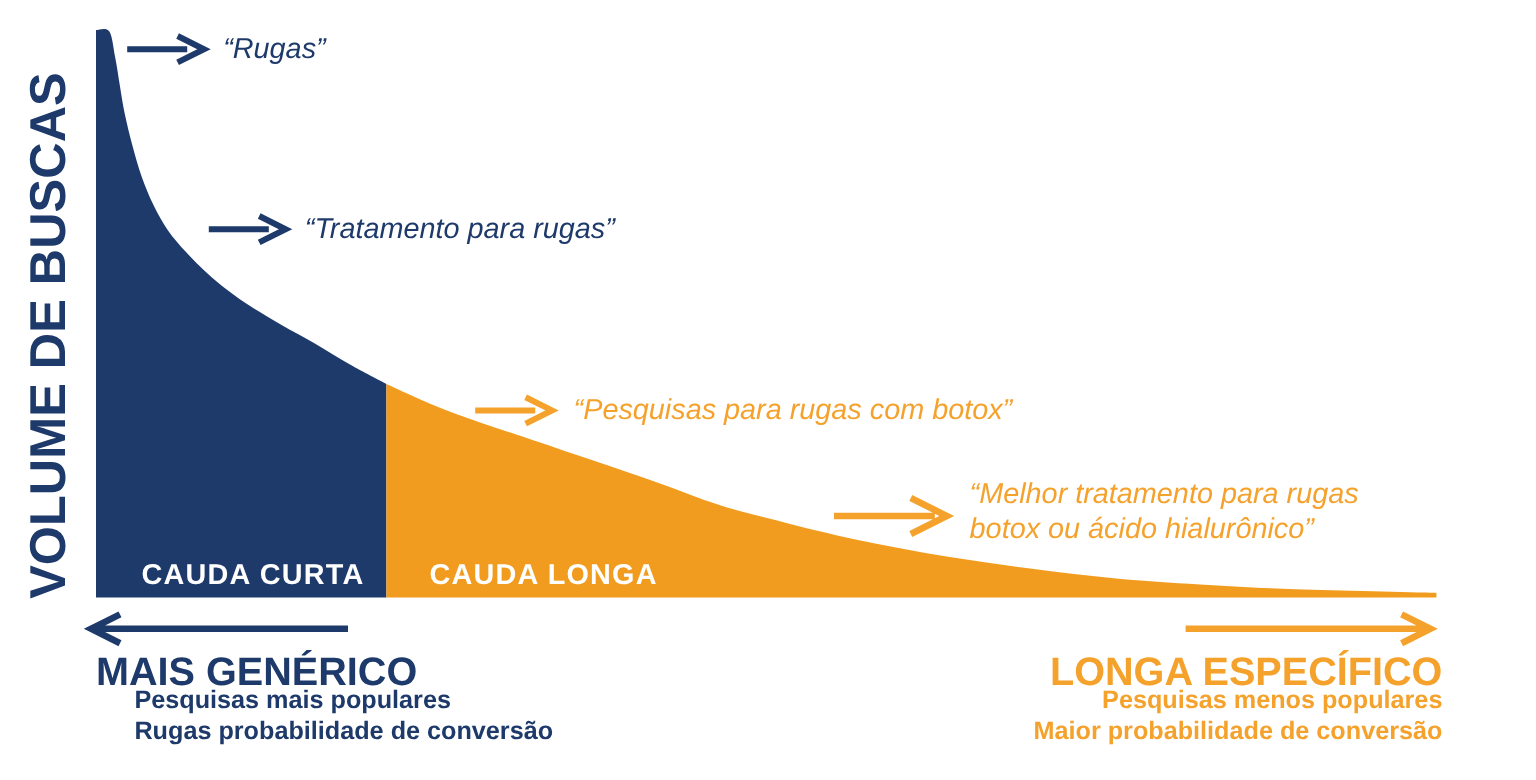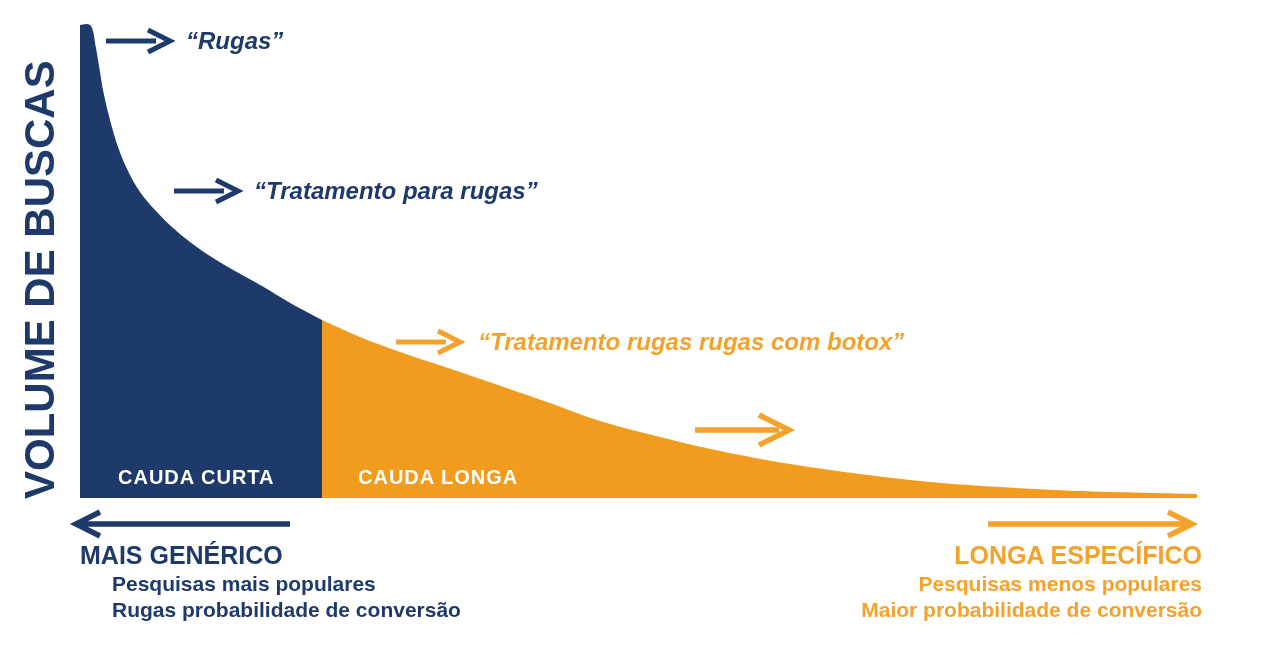--- a/index.html
+++ b/index.html
@@ -7,40 +7,40 @@
     position:relative;width:1280px;height:650px;background:var(--bg,#fff);
     overflow:hidden;font-family:"Liberation Sans","DejaVu Sans",sans-serif;
   }
   .curve-svg{position:absolute;left:0;top:0;width:1280px;height:650px;}
   .y-label{
     position:absolute;left:-173px;top:262px;width:426px;height:48px;
     line-height:48px;text-align:center;transform:rotate(-90deg);
     font-size:42px;font-weight:bold;color:var(--navy);letter-spacing:0px;white-space:nowrap;
   }
   .seg-label{
-    position:absolute;top:466px;font-size:20px;font-weight:bold;
+    position:absolute;top:466px;font-size:24px;font-weight:bold;
     color:var(--white-ink);letter-spacing:1px;white-space:nowrap;
   }
   .seg-curta{left:118px;}
   .seg-longa{left:358px;}
   .ann{
-    position:absolute;font-size:24px;font-weight:bold;font-style:italic;
+    position:absolute;font-size:24px;font-weight:normal;font-style:italic;
     white-space:nowrap;line-height:29px;
   }
   .ann-navy{color:var(--navy);}
   .ann-orange{color:var(--orange-accent);}
   .ann-rugas{left:186px;top:26px;}
   .ann-tratamento{left:254px;top:176px;}
   .ann-botox{left:478px;top:327px;}
   .ann-melhor{left:808px;top:397px;}
   .arrow{position:absolute;overflow:visible;}
   .arrow path{fill:none;stroke-linejoin:miter;}
   .stroke-navy{stroke:var(--navy);}
   .stroke-orange{stroke:var(--orange-accent);}
-  .axis-title{position:absolute;font-size:25px;font-weight:bold;white-space:nowrap;}
+  .axis-title{position:absolute;font-size:33px;font-weight:bold;white-space:nowrap;}
   .axis-sub{position:absolute;font-size:21px;font-weight:bold;white-space:nowrap;margin-left:32px;}
   .left-block{left:80px;color:var(--navy);}
   .right-block{right:78px;text-align:right;color:var(--orange-accent);}
   .row-title{top:541px;}
   .row-sub1{top:572px;}
   .row-sub2{top:598px;}
 </style>
 </head>
 <body>
 
@@ -62,25 +62,29 @@
   <div class="ann ann-navy ann-rugas">“Rugas”</div>
 
   <svg class="arrow" style="left:172px;top:176px" width="72" height="30">
     <path class="stroke-navy" d="M2,15 H52 M44,4 L66,15 L44,26" stroke-width="5"></path>
   </svg>
   <div class="ann ann-navy ann-tratamento">“Tratamento para rugas”</div>
 
   <svg class="arrow" style="left:394px;top:327px" width="72" height="30">
     <path class="stroke-orange" d="M2,15 H52 M44,4 L66,15 L44,26" stroke-width="5"></path>
   </svg>
-  <div class="ann ann-orange ann-botox">“Tratamento rugas rugas com botox”</div>
+  <div class="ann ann-orange ann-botox">“Pesquisas para rugas com botox”</div>
 
   <svg class="arrow" style="left:693px;top:410px" width="110" height="40">
     <path class="stroke-orange" d="M2,20 H86 M66,5 L96,20 L66,35" stroke-width="5.5"></path>
   </svg>
+  <div class="ann ann-orange ann-melhor">
+    <div>“Melhor tratamento para rugas</div>
+    <div>botox ou ácido hialurônico”</div>
+  </div>
 
   <svg class="arrow" style="left:64px;top:508px" width="232" height="32">
     <path class="stroke-navy" d="M226,16 H16 M36,4 L12,16 L36,28" stroke-width="5.5"></path>
   </svg>
   <div class="axis-title left-block row-title">MAIS GENÉRICO</div>
   <div class="axis-sub left-block row-sub1">Pesquisas mais populares</div>
   <div class="axis-sub left-block row-sub2">Rugas probabilidade de conversão</div>
 
   <svg class="arrow" style="left:986px;top:508px" width="220" height="32">
     <path class="stroke-orange" d="M2,16 H200 M182,4 L206,16 L182,28" stroke-width="5.5"></path>

